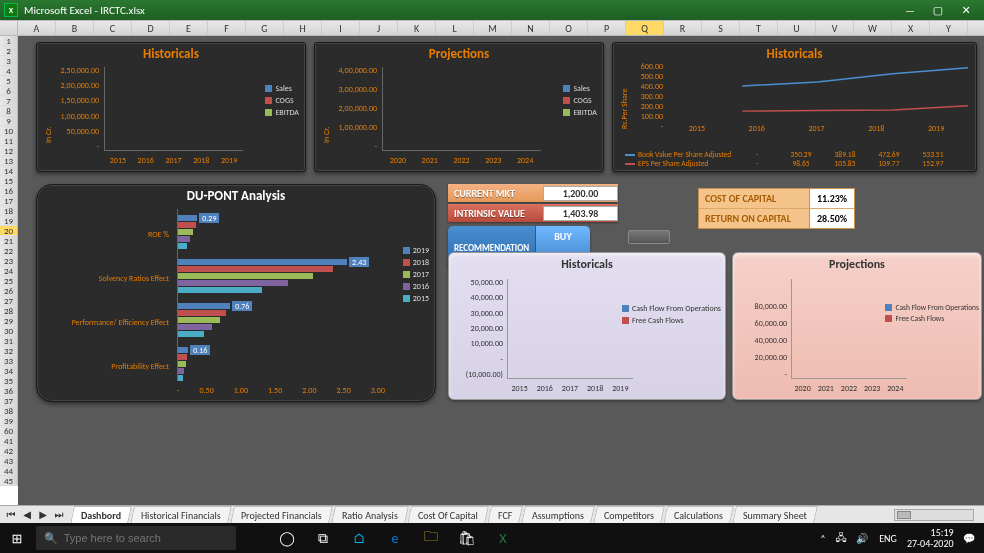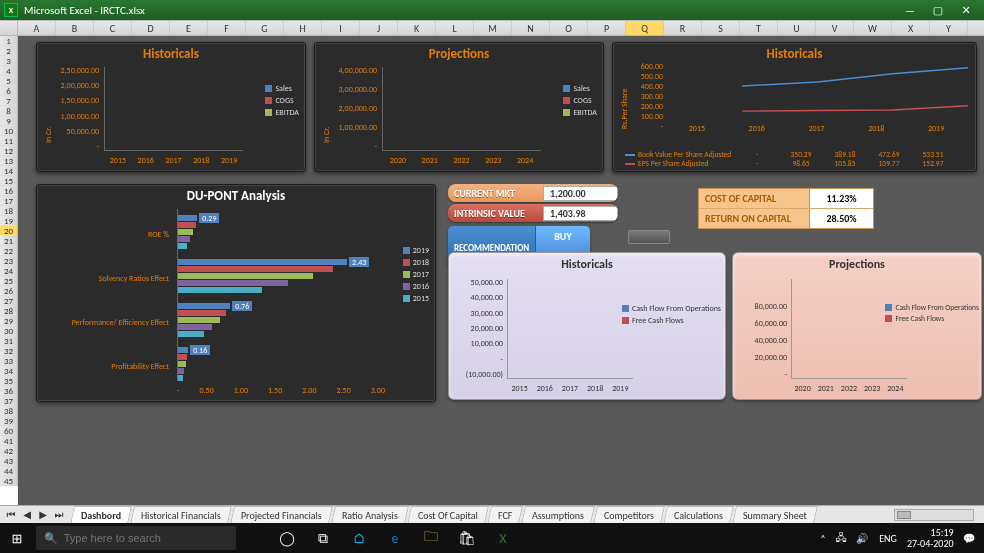--- a/index.html
+++ b/index.html
@@ -37,33 +37,33 @@
 .chartarea { position: absolute; }
 .ylabels { position: absolute; left: 0; top: 0; bottom: 14px; width: 50px; color: #e87d00; font-size: 8px; display: flex; flex-direction: column; justify-content: space-between; text-align: right; }
 .ylabels.sm { font-size:8px; color:#555; }
 .plot { position: absolute; left: 55px; right: 4px; top: 2px; bottom: 14px; border-left: 1px solid #666; border-bottom: 1px solid #666; }
 .xlab { position: absolute; bottom: 0; left: 55px; right: 4px; display: flex; justify-content: space-around; color: #e87d00; font-size: 8px; }
 .bars { position: absolute; inset: 0; display: flex; justify-content: space-around; align-items: flex-end; }
 .bargrp { display: flex; align-items: flex-end; gap: 1px; }
 .bar { width: 5px; }
 
 
-.valbox { position: absolute; border-radius: 8px; font-size: 10px; font-weight: bold; overflow: hidden; box-shadow: 0 1px 2px rgba(0,0,0,.4); }
+.valbox { position: absolute; border-radius: 0; font-size: 10px; font-weight: bold; overflow: hidden; box-shadow: 0 1px 2px rgba(0,0,0,.4); }
 .valbox .row { display: flex; height: 18px; align-items: center; }
 .valbox .lab { padding: 0 6px; color: #fff; text-shadow: 0 1px 0 rgba(0,0,0,.4); }
-.valbox .val { padding: 0 6px; background: #fff; color: #333; flex:1; text-align:left; border:1px solid #aaa; }
+.valbox .val { padding: 0 6px; background: #fff; color: #333; flex:1; text-align:center; border:1px solid #aaa; }
 
 .buybox { position:absolute; display:flex; border-radius:5px; overflow:hidden; box-shadow:0 2px 3px rgba(0,0,0,.4); }
 .buybox .lab { background: linear-gradient(#4a8fd1,#2b6aad); color:#fff; font-size:9px; font-weight:bold; padding:16px 6px; }
 .buybox .btn { background: linear-gradient(#6fb8ff,#3d7fc6); color:#fff; font-size:10px; font-weight:bold; padding:4px 18px; border-left:1px solid #2a5a8f; }
 
 .cocbox { position: absolute; background: #f5c48a; border: 1px solid #c89050; font-size: 10px; font-weight:bold; }
 .cocbox .row { display:flex; border-bottom:1px solid #d9a96a; }
 .cocbox .lab { width:110px; padding:3px 6px; color:#a65c00; }
-.cocbox .val { width:64px; padding:3px 6px; background:#fff; border-left:1px solid #c89050; text-align:center; }
+.cocbox .val { width:45px; padding:3px 6px; background:#fff; border-left:1px solid #c89050; text-align:center; }
 
 
 .lightcard { position: absolute; border-radius: 6px; border: 1px solid #999; box-shadow: inset 0 2px 4px rgba(255,255,255,.6), 0 2px 3px rgba(0,0,0,.3); }
 .lightcard .title { font-weight: bold; font-size: 12px; text-align: center; padding: 4px 0; color:#333; }
 
 
 .du-row-lab { position:absolute; color:#e87d00; font-size:8px; text-align:right; }
 
 
 .banner { position:absolute; background: linear-gradient(#3a6a91,#2e5478); border: 2px solid #1a3350; box-shadow: 0 2px 4px rgba(0,0,0,.5); display:flex; align-items:center; justify-content:center; }
@@ -359,21 +359,21 @@
           <div class="th">EPS Per Share Adjusted</div>
           <div class="td">-</div>
           <div class="td">98.65</div>
           <div class="td">105.85</div>
           <div class="td">109.77</div>
           <div class="td">152.97</div>
         </div>
       </div>
   </div>
 
-  <div class="card" style="left:18px; top:148px; width:400px; height:218px;">
+  <div class="card" style="left:18px; top:148px; width:400px; height:218px;border-radius:16px;">
     <div class="card-title" style="color:#fff;">DU-PONT Analysis</div>
     <div id="du-rows">
         <div class="du-row-lab" style="left: 4px; width: 128px; top: 44px;">ROE %</div>
         <div style="position: absolute; left: 140px; top: 30px; height: 6px; width: 20.3px; background: rgb(79, 129, 189);"></div>
         <div style="position: absolute; left: 162.3px; top: 28px; font-size: 8px; color: rgb(255, 255, 255); background: rgb(79, 129, 189); padding: 0px 3px;">0.29</div>
         <div style="position: absolute; left: 140px; top: 37px; height: 6px; width: 18.676px; background: rgb(192, 80, 77);"></div>
         <div style="position: absolute; left: 140px; top: 44px; height: 6px; width: 16.24px; background: rgb(155, 187, 89);"></div>
         <div style="position: absolute; left: 140px; top: 51px; height: 6px; width: 13.195px; background: rgb(128, 100, 162);"></div>
         <div style="position: absolute; left: 140px; top: 58px; height: 6px; width: 10.15px; background: rgb(75, 172, 198);"></div>
         <div class="du-row-lab" style="left: 4px; width: 128px; top: 88px;">Solvency Ratios Effect</div>

